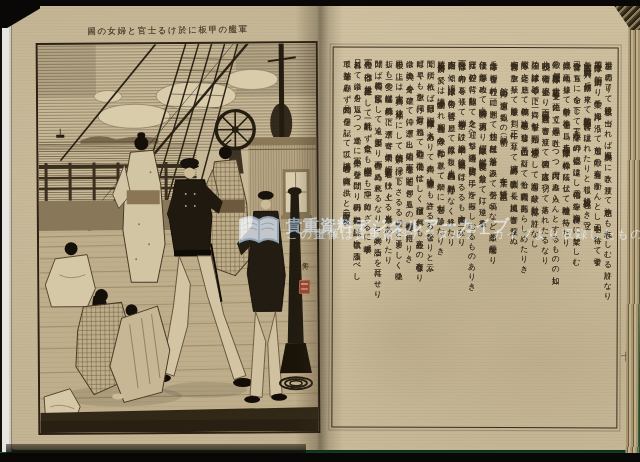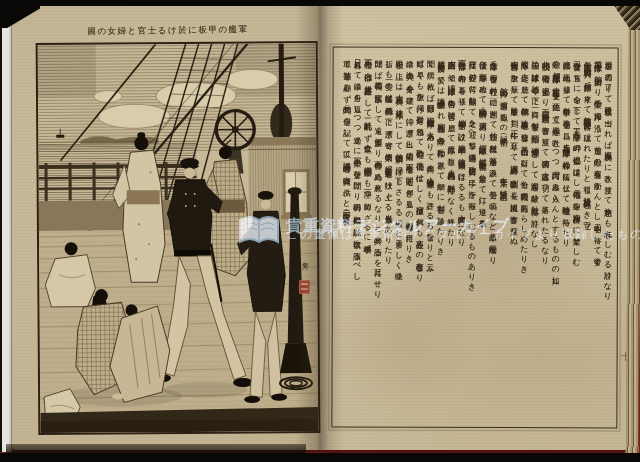--- a/index.html
+++ b/index.html
@@ -1,18 +1,18 @@
 <!DOCTYPE html>
 <html><head>
 <meta charset="utf-8">
 <style>
   html,body{margin:0;padding:0;background:#090705;}
   body{width:640px;height:462px;overflow:hidden;position:relative;
        font-family:"DejaVu Serif","Liberation Serif",serif;}
-  .stage{position:absolute;inset:0;background:#7f1d1d;}
+  .stage{position:absolute;inset:0;background:#14532d;}
 
   
   .scanner-strip{position:absolute;left:0;top:22px;bottom:10px;width:12px;
     background:linear-gradient(90deg,#11100d 0 2px,#e7e5df 2px 9px,#cfccc2 9px 11px,#8a8274 11px 12px);}
   
   .corner-black{position:absolute;left:0;top:0;width:40px;height:28px;background:#0a0806;
     clip-path:polygon(0 0,100% 0,100% 30%,18% 100%,0 100%);z-index:6;}
 
   
   .paper{position:absolute;left:9px;top:6px;width:624px;height:444px;border-radius:7px;

